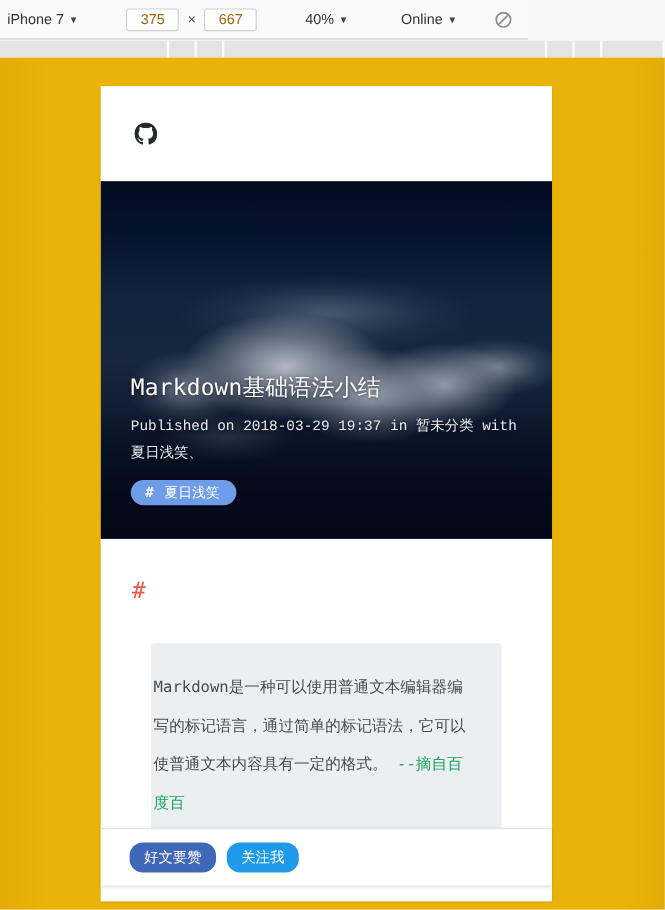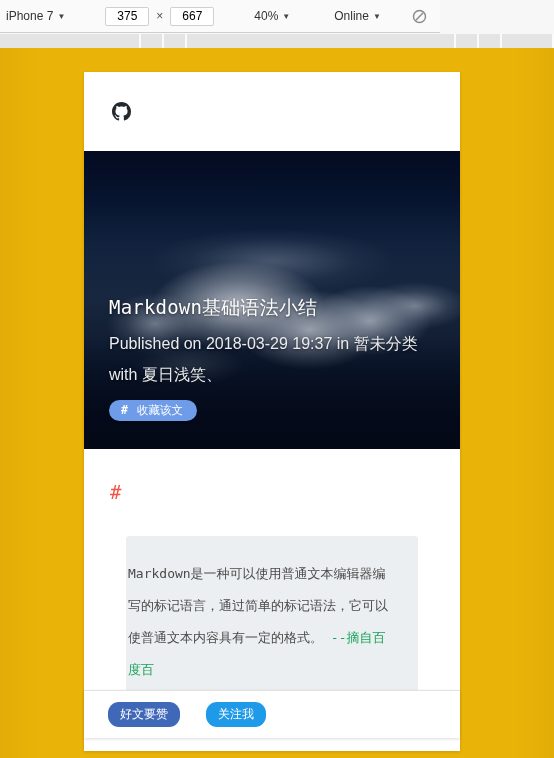--- a/index.html
+++ b/index.html
@@ -45,21 +45,21 @@
     transform: translateY(1px);
   }
   .tb-input {
     width: 44px;
     height: 19px;
     border: 1px solid #d0d0d0;
     border-radius: 2px;
     background: #fff;
     font-size: 12px;
     font-family: "Liberation Sans", sans-serif;
-    color: #000000;
+    color: #a16207;
     text-align: center;
     outline: none;
     padding: 0;
   }
   .tb-x {
     font-size: 12px;
     color: #555;
     padding: 0 7px;
     user-select: none;
   }
@@ -174,22 +174,22 @@
     font-family: "DejaVu Sans Mono", "Liberation Mono", monospace;
     font-size: 19px;
     line-height: 1.25;
     font-weight: 400;
     color: #ffffff;
     letter-spacing: .2px;
     margin-bottom: 8px;
     text-shadow: 0 1px 3px rgba(0,0,0,.55);
   }
   #post-meta {
-    font-family: Liberation Sans, sans-serif;
-    font-size: 16px;
+    font-family: Liberation Mono, monospace;
+    font-size: 12px;
     line-height: 1.95;
     color: #e9ebee;
     text-shadow: 0 1px 3px rgba(0,0,0,.6);
     max-width: 330px;
     margin-bottom: 9px;
   }
   #post-tag {
     display: inline-flex;
     align-items: center;
     gap: 9px;
@@ -241,21 +241,21 @@
   #action-bar {
     position: absolute;
     top: 642px;
     left: 84px;
     width: 376px;
     height: 48px;
     background: #ffffff;
     border-top: 1px solid #e3e3e3;
     display: flex;
     align-items: center;
-    gap: 26px;
+    gap: 9px;
     padding-left: 24px;
     box-shadow: 0 1px 3px rgba(0,0,0,.14);
   }
   .action-btn {
     border: none;
     border-radius: 11px;
     color: #ffffff;
     font-size: 12px;
     font-family: "Liberation Sans", sans-serif;
     padding: 4px 12px;
@@ -329,21 +329,21 @@
         <path fill="#24292e" d="M8 0C3.58 0 0 3.58 0 8c0 3.54 2.29 6.53 5.47 7.59.4.07.55-.17.55-.38 0-.19-.01-.82-.01-1.49-2.01.37-2.53-.49-2.69-.94-.09-.23-.48-.94-.82-1.13-.28-.15-.68-.52-.01-.53.63-.01 1.08.58 1.23.82.72 1.21 1.87.87 2.33.66.07-.52.28-.87.51-1.07-1.78-.2-3.64-.89-3.64-3.95 0-.87.31-1.59.82-2.15-.08-.2-.36-1.02.08-2.12 0 0 .67-.21 2.2.82.64-.18 1.32-.27 2-.27s1.36.09 2 .27c1.53-1.04 2.2-.82 2.2-.82.44 1.1.16 1.92.08 2.12.51.56.82 1.27.82 2.15 0 3.07-1.87 3.75-3.65 3.95.29.25.54.73.54 1.48 0 1.07-.01 1.93-.01 2.2 0 .21.15.46.55.38A8.01 8.01 0 0 0 16 8c0-4.42-3.58-8-8-8z"></path>
       </svg>
     </div>
 
     <div id="post-hero">
       <div id="hero-content">
         <div id="post-title">Markdown基础语法小结</div>
         <div id="post-meta">Published on 2018-03-29 19:37 in 暂未分类 with 夏日浅笑、</div>
         <span id="post-tag">
           <span class="hash">#</span>
-          <span>收藏该文</span>
+          <span>夏日浅笑</span>
         </span>
       </div>
     </div>
 
     <div id="post-body">
       <div id="section-heading">
         <span class="anchor-hash">#</span>
       </div>
 
       <div id="intro-quote">

